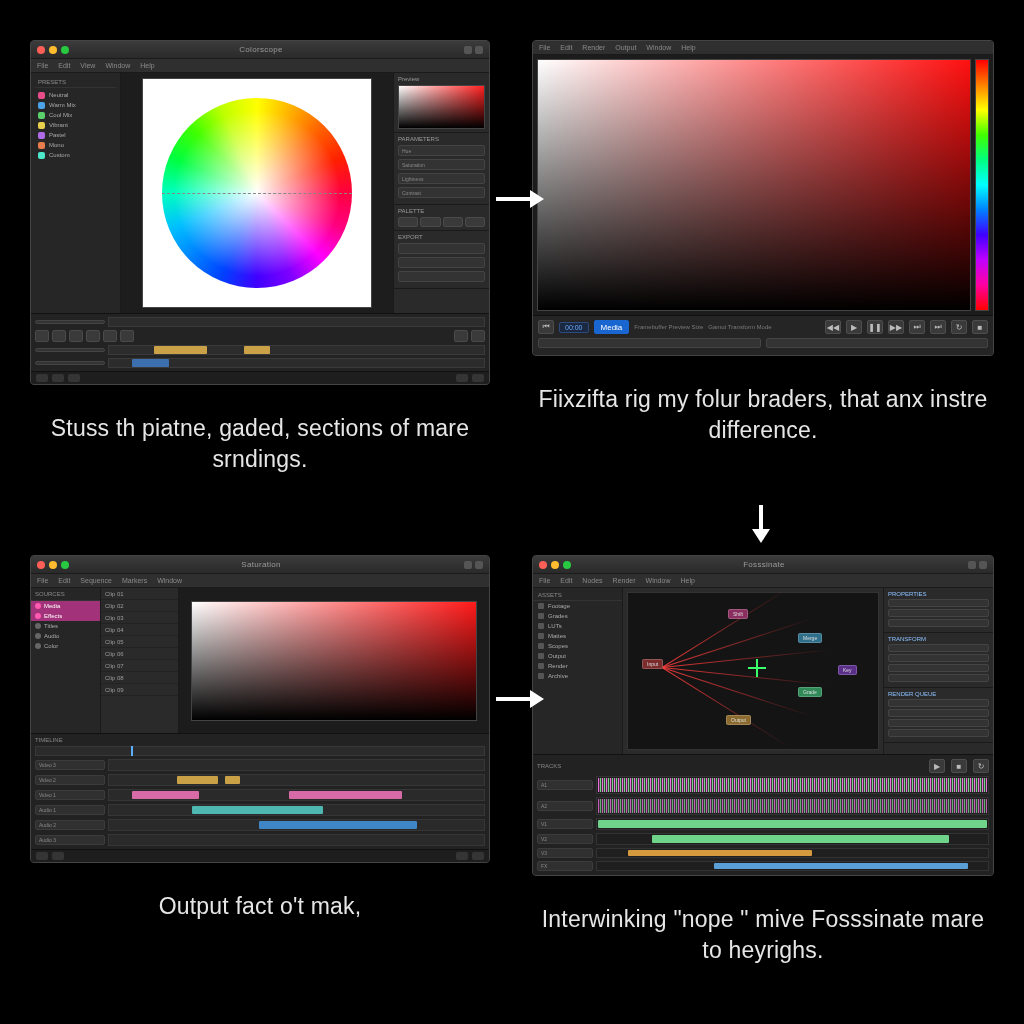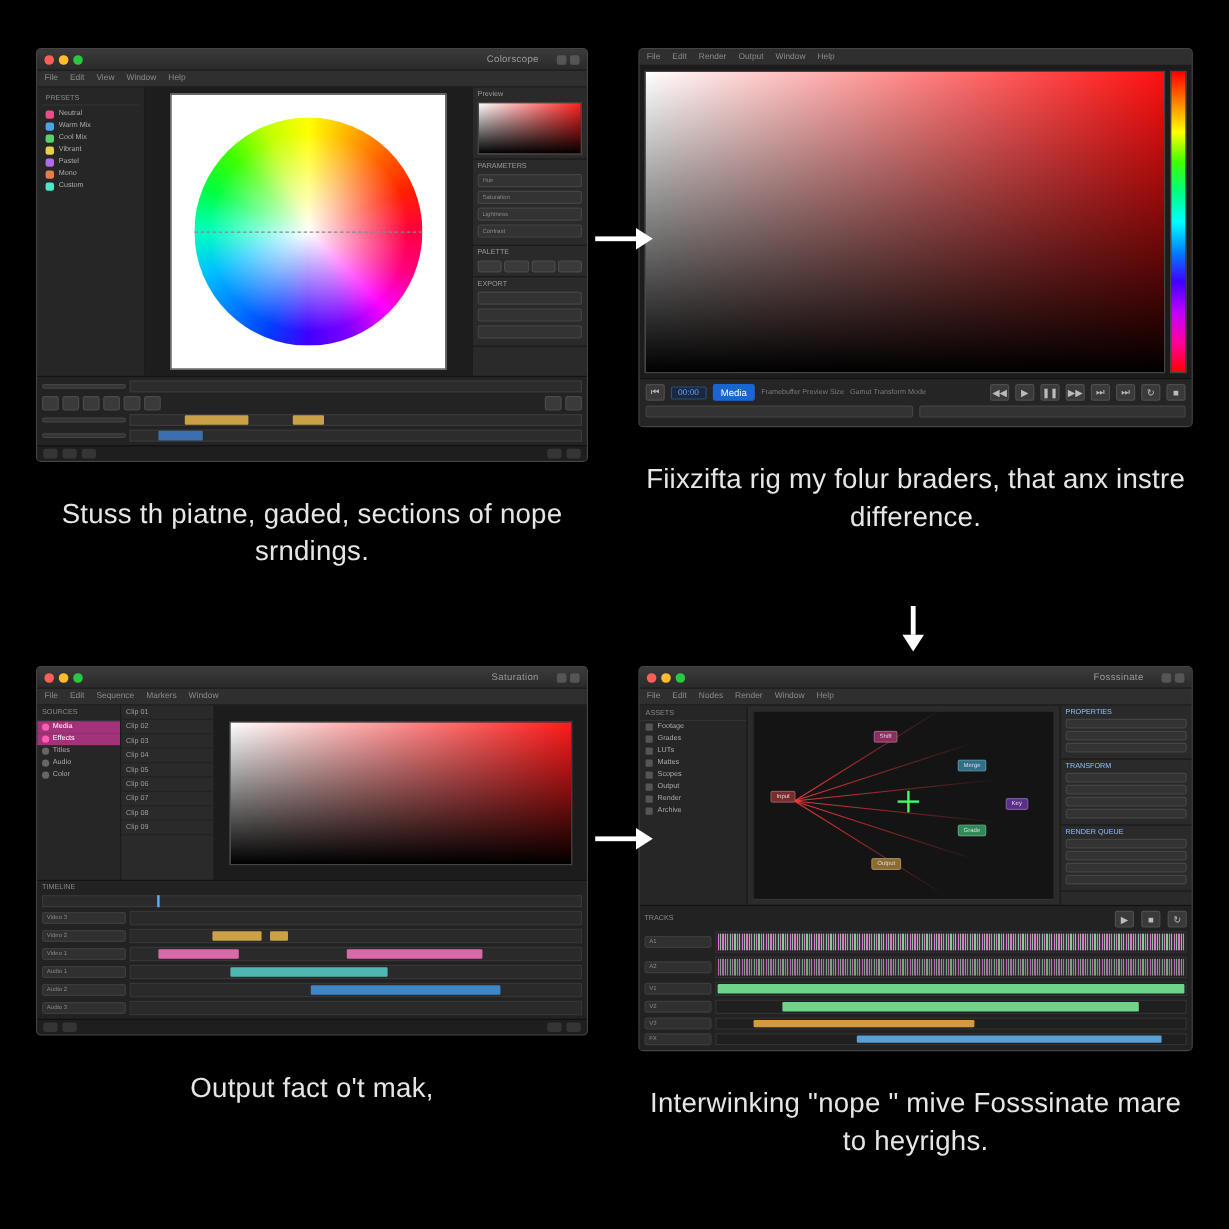--- a/index.html
+++ b/index.html
@@ -54,21 +54,21 @@
   }
   .traffic { display:flex; gap:4px; }
   .traffic span {
     width: 8px; height: 8px; border-radius: 50%;
     display:inline-block;
   }
   .tl-close  { background:#ff5f57; }
   .tl-min    { background:#febc2e; }
   .tl-max    { background:#28c840; }
   .titlebar .title {
-    flex:1; text-align:right; font-size:8px; color:#9a9a9a;
+    flex:1; text-align:center; font-size:8px; color:#9a9a9a;
     letter-spacing:.3px;
   }
   .titlebar .right-slot { width:30px; display:flex; justify-content:flex-end; gap:3px;}
   .titlebar .right-slot span{width:8px;height:8px;background:#555;border-radius:2px;}
 
   .menubar {
     height: 14px;
     background:#2f2f2f;
     border-bottom:1px solid #1a1a1a;
     display:flex;
@@ -436,21 +436,21 @@
     </div>
     <div class="statusbar">
       <div class="sb"></div>
         <div class="sb"></div>
         <div class="sb"></div>
       <div style="flex:1"></div>
         <div class="sb"></div>
         <div class="sb"></div>
     </div>
   </div>
-  <div class="caption">Stuss th piatne, gaded, sections of nope srndings.</div>
+  <div class="caption">Stuss th piatne, gaded, sections of mare srndings.</div>
 </div>
 
 <div class="quad" id="quad2">
   <div class="win">
     <div class="menubar">
       <span>File</span>
       <span>Edit</span>
       <span>Render</span>
       <span>Output</span>
       <span>Window</span>

